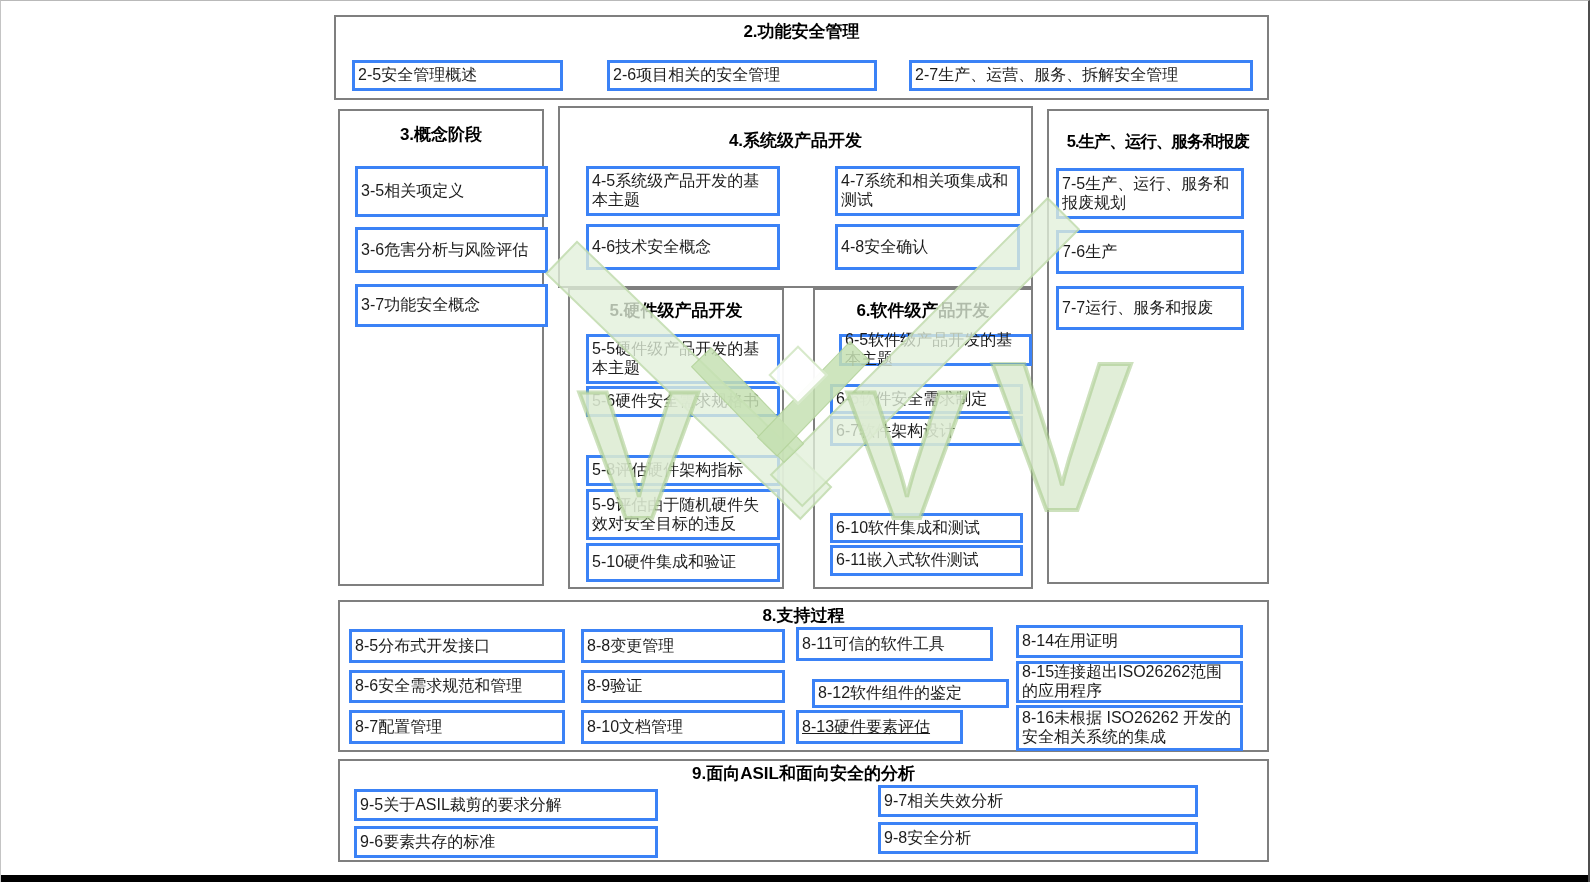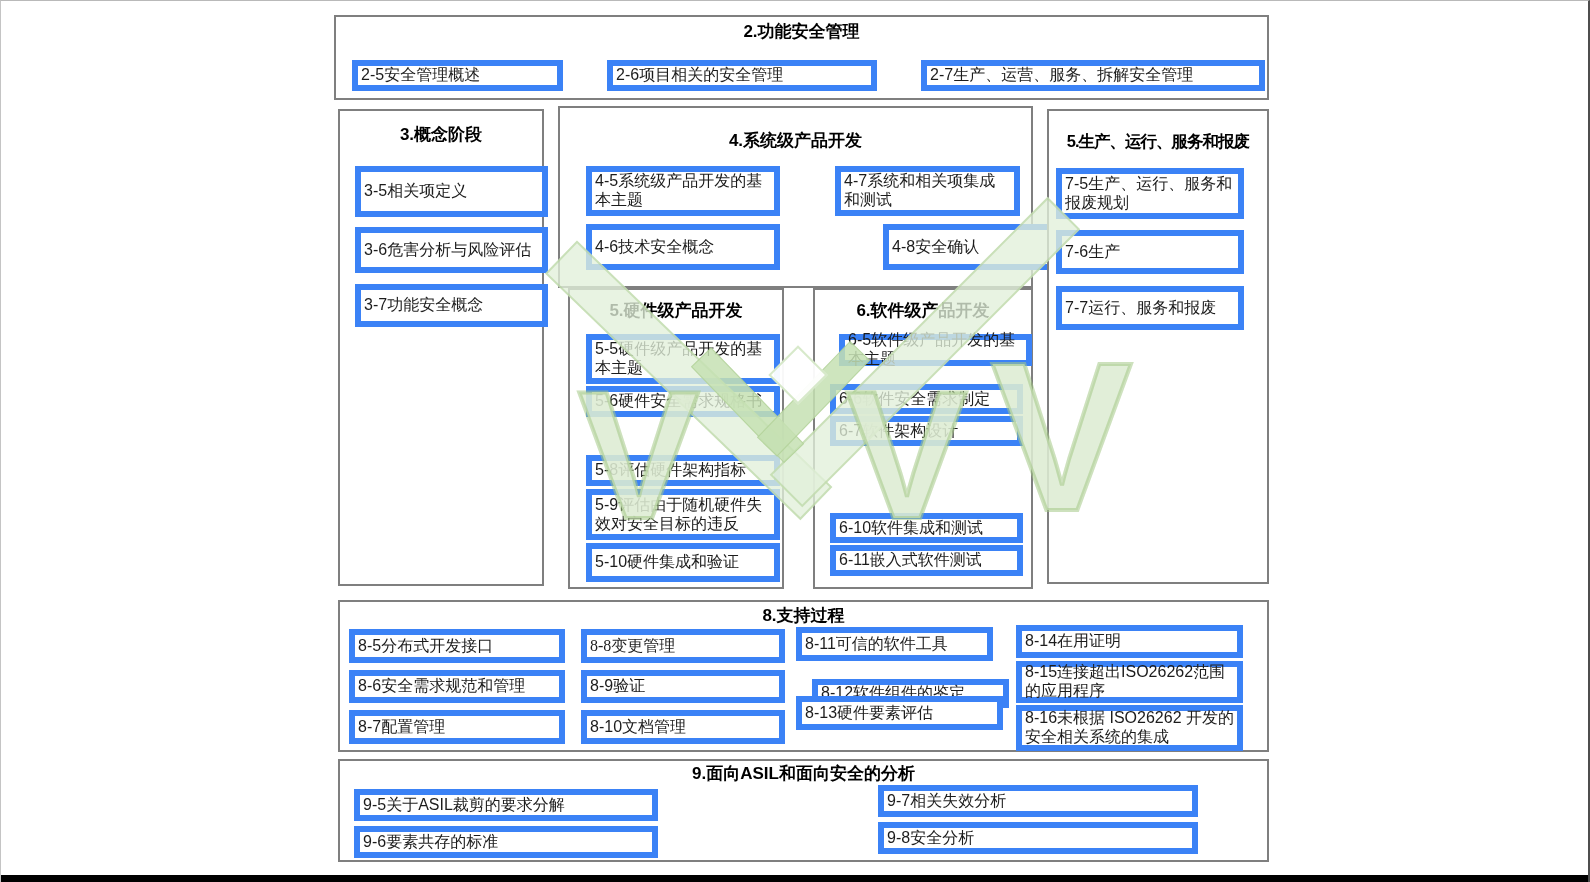--- a/index.html
+++ b/index.html
@@ -5,21 +5,21 @@
   html,body{margin:0;padding:0;background:#ffffff;}
   #canvas{
     position:relative;width:1590px;height:882px;background:#ffffff;overflow:hidden;
     font-family:"Liberation Sans","DejaVu Sans",sans-serif;
     border-top:1px solid #b9b9b9;border-left:1px solid #c4c4c4;border-right:2px solid #4d4d4d;
     box-sizing:border-box;
   }
   .sec{position:absolute;border:2px solid #7f7f7f;background:#ffffff;box-sizing:border-box;}
   .ttl{position:absolute;left:0;right:0;text-align:center;font-weight:bold;font-size:17px;color:#000;white-space:nowrap;}
   .bx{
-    position:absolute;border:6px solid #3b82f6;background:#ffffff;box-sizing:border-box;
+    position:absolute;border:3px solid #3b82f6;background:#ffffff;box-sizing:border-box;
     display:flex;align-items:center;padding:1px 3px;font-size:16px;line-height:1.18;color:#1c1c1c;
   }
   .ttl-s7{letter-spacing:-1px;font-size:16.5px;}
   
   #watermark{position:absolute;left:0;top:0;width:100%;height:100%;pointer-events:none;z-index:10;}
   .wm-band{
     position:absolute;background:rgba(226,239,218,0.78);
     border:2px solid rgba(174,207,149,0.55);box-sizing:border-box;
   }
   .wm-v{
@@ -34,36 +34,36 @@
 </style>
 </head>
 <body>
 
 <div id="canvas">
 
   <div class="sec" style="left:333px;top:14px;width:935px;height:85px;">
     <div class="ttl" style="top:3px;">2.功能安全管理</div>
     <div class="bx" style="left:16px;top:43px;width:211px;height:31px;">2-5安全管理概述</div>
     <div class="bx" style="left:271px;top:43px;width:270px;height:31px;">2-6项目相关的安全管理</div>
-    <div class="bx" style="left:573px;top:43px;width:344px;height:31px;margin-left:12px;">2-7生产、运营、服务、拆解安全管理</div>
+    <div class="bx" style="left:573px;top:43px;width:344px;height:31px;">2-7生产、运营、服务、拆解安全管理</div>
   </div>
 
   <div class="sec" style="left:337px;top:108px;width:206px;height:477px;">
     <div class="ttl" style="top:12px;">3.概念阶段</div>
     <div class="bx" style="left:15px;top:55px;width:193px;height:51px;">3-5相关项定义</div>
     <div class="bx" style="left:15px;top:116px;width:193px;height:46px;">3-6危害分析与风险评估</div>
     <div class="bx" style="left:15px;top:173px;width:193px;height:43px;">3-7功能安全概念</div>
   </div>
 
   <div class="sec" style="left:557px;top:105px;width:475px;height:182px;">
     <div class="ttl" style="top:21px;">4.系统级产品开发</div>
     <div class="bx" style="left:26px;top:58px;width:194px;height:50px;">4-5系统级产品开发的基本主题</div>
     <div class="bx" style="left:275px;top:58px;width:185px;height:50px;">4-7系统和相关项集成和测试</div>
     <div class="bx" style="left:26px;top:116px;width:194px;height:46px;">4-6技术安全概念</div>
-    <div class="bx" style="left:275px;top:116px;width:185px;height:46px;margin-left:48px;">4-8安全确认</div>
+    <div class="bx" style="left:275px;top:116px;width:185px;height:46px;">4-8安全确认</div>
   </div>
 
   <div class="sec" style="left:567px;top:287px;width:216px;height:301px;">
     <div class="ttl" style="top:9px;">5.硬件级产品开发</div>
     <div class="bx" style="left:16px;top:44px;width:194px;height:50px;">5-5硬件级产品开发的基本主题</div>
     <div class="bx" style="left:16px;top:96px;width:194px;height:31px;">5-6硬件安全需求规格书</div>
     <div class="bx" style="left:16px;top:165px;width:194px;height:31px;">5-8评估硬件架构指标</div>
     <div class="bx" style="left:16px;top:199px;width:194px;height:51px;">5-9评估由于随机硬件失效对安全目标的违反</div>
     <div class="bx" style="left:16px;top:253px;width:194px;height:39px;">5-10硬件集成和验证</div>
   </div>
@@ -82,26 +82,26 @@
     <div class="bx" style="left:7px;top:57px;width:188px;height:51px;">7-5生产、运行、服务和报废规划</div>
     <div class="bx" style="left:7px;top:119px;width:188px;height:44px;">7-6生产</div>
     <div class="bx" style="left:7px;top:175px;width:188px;height:44px;">7-7运行、服务和报废</div>
   </div>
 
   <div class="sec" style="left:337px;top:599px;width:931px;height:152px;">
     <div class="ttl" style="top:2px;">8.支持过程</div>
     <div class="bx" style="left:9px;top:27px;width:216px;height:34px;">8-5分布式开发接口</div>
     <div class="bx" style="left:9px;top:68px;width:216px;height:33px;">8-6安全需求规范和管理</div>
     <div class="bx" style="left:9px;top:108px;width:216px;height:34px;">8-7配置管理</div>
-    <div class="bx" style="left:241px;top:27px;width:204px;height:34px;font-family:Liberation Serif, serif;">8-8变更管理</div>
+    <div class="bx" style="left:241px;top:27px;width:204px;height:34px;">8-8变更管理</div>
     <div class="bx" style="left:241px;top:68px;width:204px;height:33px;">8-9验证</div>
     <div class="bx" style="left:241px;top:108px;width:204px;height:34px;">8-10文档管理</div>
     <div class="bx" style="left:456px;top:25px;width:197px;height:34px;">8-11可信的软件工具</div>
     <div class="bx" style="left:456px;top:77px;width:197px;height:29px;margin-left:16px;">8-12软件组件的鉴定</div>
-    <div class="bx" style="left:456px;top:94px;width:207px;height:34px;">8-13硬件要素评估</div>
+    <div class="bx" style="left:456px;top:108px;width:167px;height:34px;text-decoration:underline;">8-13硬件要素评估</div>
     <div class="bx" style="left:676px;top:23px;width:227px;height:33px;">8-14在用证明</div>
     <div class="bx" style="left:676px;top:59px;width:227px;height:42px;">8-15连接超出ISO26262范围的应用程序</div>
     <div class="bx" style="left:676px;top:103px;width:227px;height:46px;">8-16未根据 ISO26262 开发的安全相关系统的集成</div>
   </div>
 
   <div class="sec" style="left:337px;top:758px;width:931px;height:103px;">
     <div class="ttl" style="top:1px;">9.面向ASIL和面向安全的分析</div>
     <div class="bx" style="left:14px;top:28px;width:304px;height:32px;">9-5关于ASIL裁剪的要求分解</div>
     <div class="bx" style="left:14px;top:65px;width:304px;height:32px;">9-6要素共存的标准</div>
     <div class="bx" style="left:538px;top:24px;width:320px;height:32px;">9-7相关失效分析</div>

